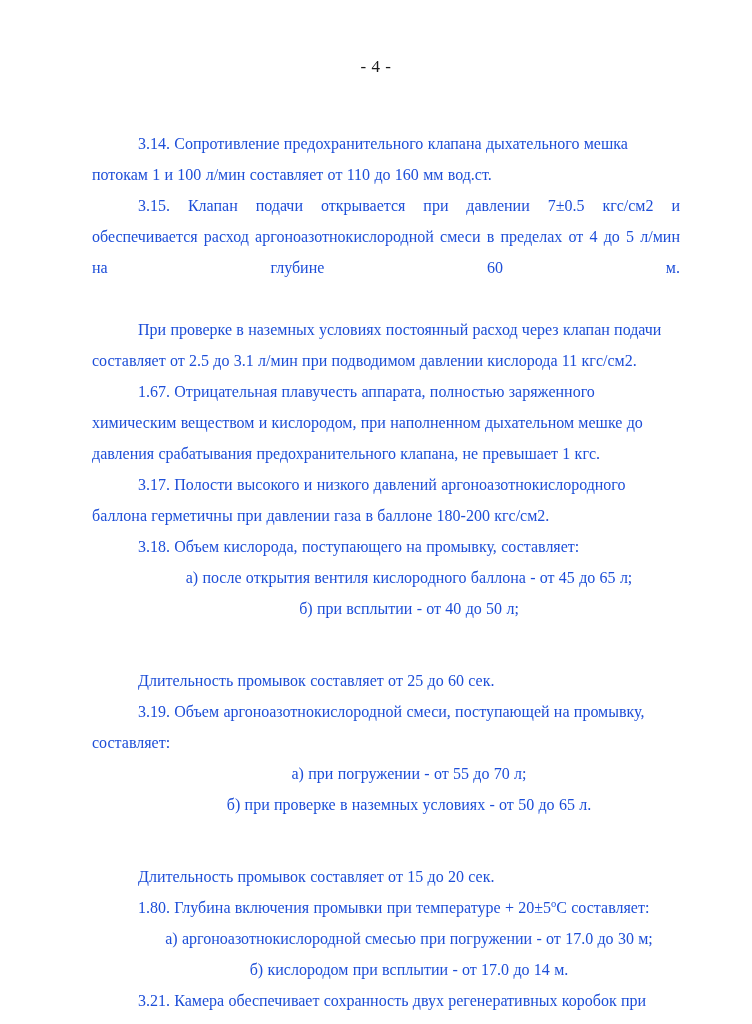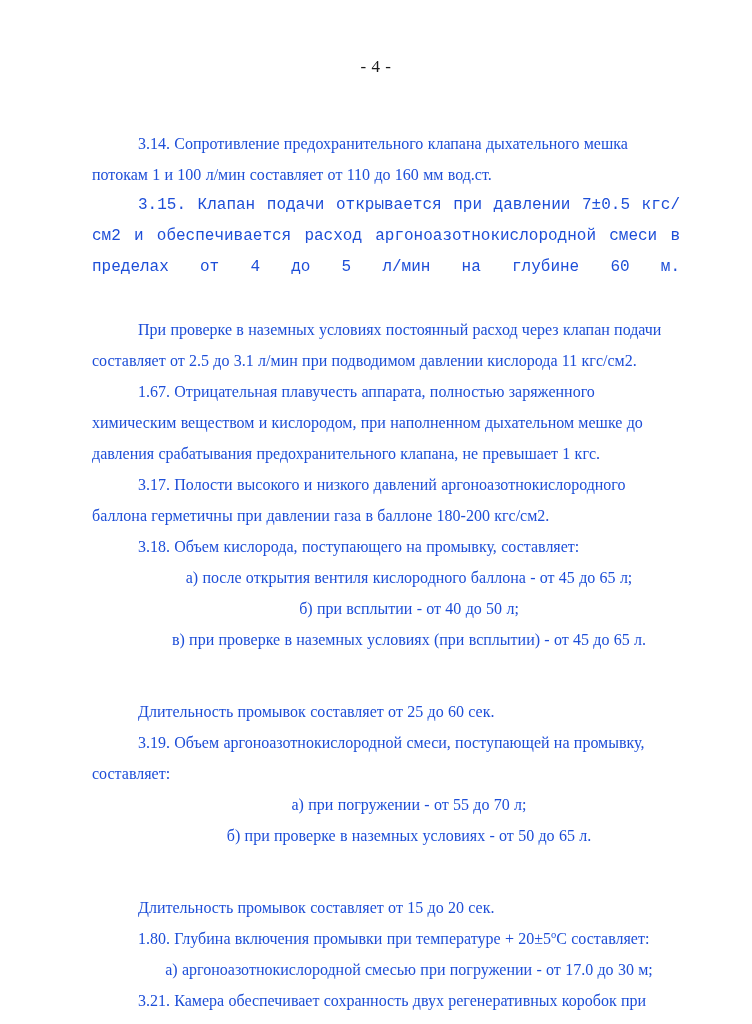--- a/index.html
+++ b/index.html
@@ -54,21 +54,20 @@
 
   
   .para.indent {
     text-indent: 46px;
   }
 
   
   .para.justify {
     text-align: justify;
     text-indent: 46px;
-    font-family: Liberation Mono, monospace;
   }
   .para.justify::after {
     content: "";
     display: inline-block;
     width: 100%;
   }
 
   
   .para.subitem {
     margin-left: 46px;
@@ -104,27 +103,27 @@
 
     <p class="para indent">При проверке в наземных условиях постоянный расход через клапан подачи составляет от 2.5 до 3.1 л/мин при подводимом давлении кислорода 11 кгс/см2.</p>
 
     <p class="para indent">1.67. Отрицательная плавучесть аппарата, полностью заряженного химическим веществом и кислородом, при наполненном дыхательном мешке до давления срабатывания предохранительного клапана, не превышает 1 кгс.</p>
 
     <p class="para indent">3.17. Полости высокого и низкого давлений аргоноазотнокислородного баллона герметичны при давлении газа в баллоне 180-200 кгс/см2.</p>
 
     <p class="para indent">3.18. Объем кислорода, поступающего на промывку, составляет:</p>
     <p class="para subitem">а) после открытия вентиля кислородного баллона - от 45 до 65 л;</p>
     <p class="para subitem">б) при всплытии - от 40 до 50 л;</p>
-    <p class="para subitem">в) при проверке в наземных условиях (при всплытии) - от 45 до 65 л.</p>
     <p class="para note">Длительность промывок составляет от 25 до 60 сек.</p>
 
     <p class="para indent">3.19. Объем аргоноазотнокислородной смеси, поступающей на промывку, составляет:</p>
     <p class="para subitem">а) при погружении - от 55 до 70 л;</p>
     <p class="para subitem">б) при проверке в наземных условиях - от 50 до 65 л.</p>
     <p class="para note">Длительность промывок составляет от 15 до 20 сек.</p>
 
     <p class="para indent"><span>1.80. Глубина включения промывки при температуре + 20±5</span><sup class="deg">o</sup><span>C составляет:</span></p>
     <p class="para subitem">а) аргоноазотнокислородной смесью при погружении - от 17.0 до 30 м;</p>
+    <p class="para subitem">б) кислородом при всплытии - от 17.0 до 14 м.</p>
 
     <p class="para indent">3.21. Камера обеспечивает сохранность двух регенеративных коробок при погружении до 60 м и при всплытии.</p>
 
   </div>
 </div>
 
 </body></html>

